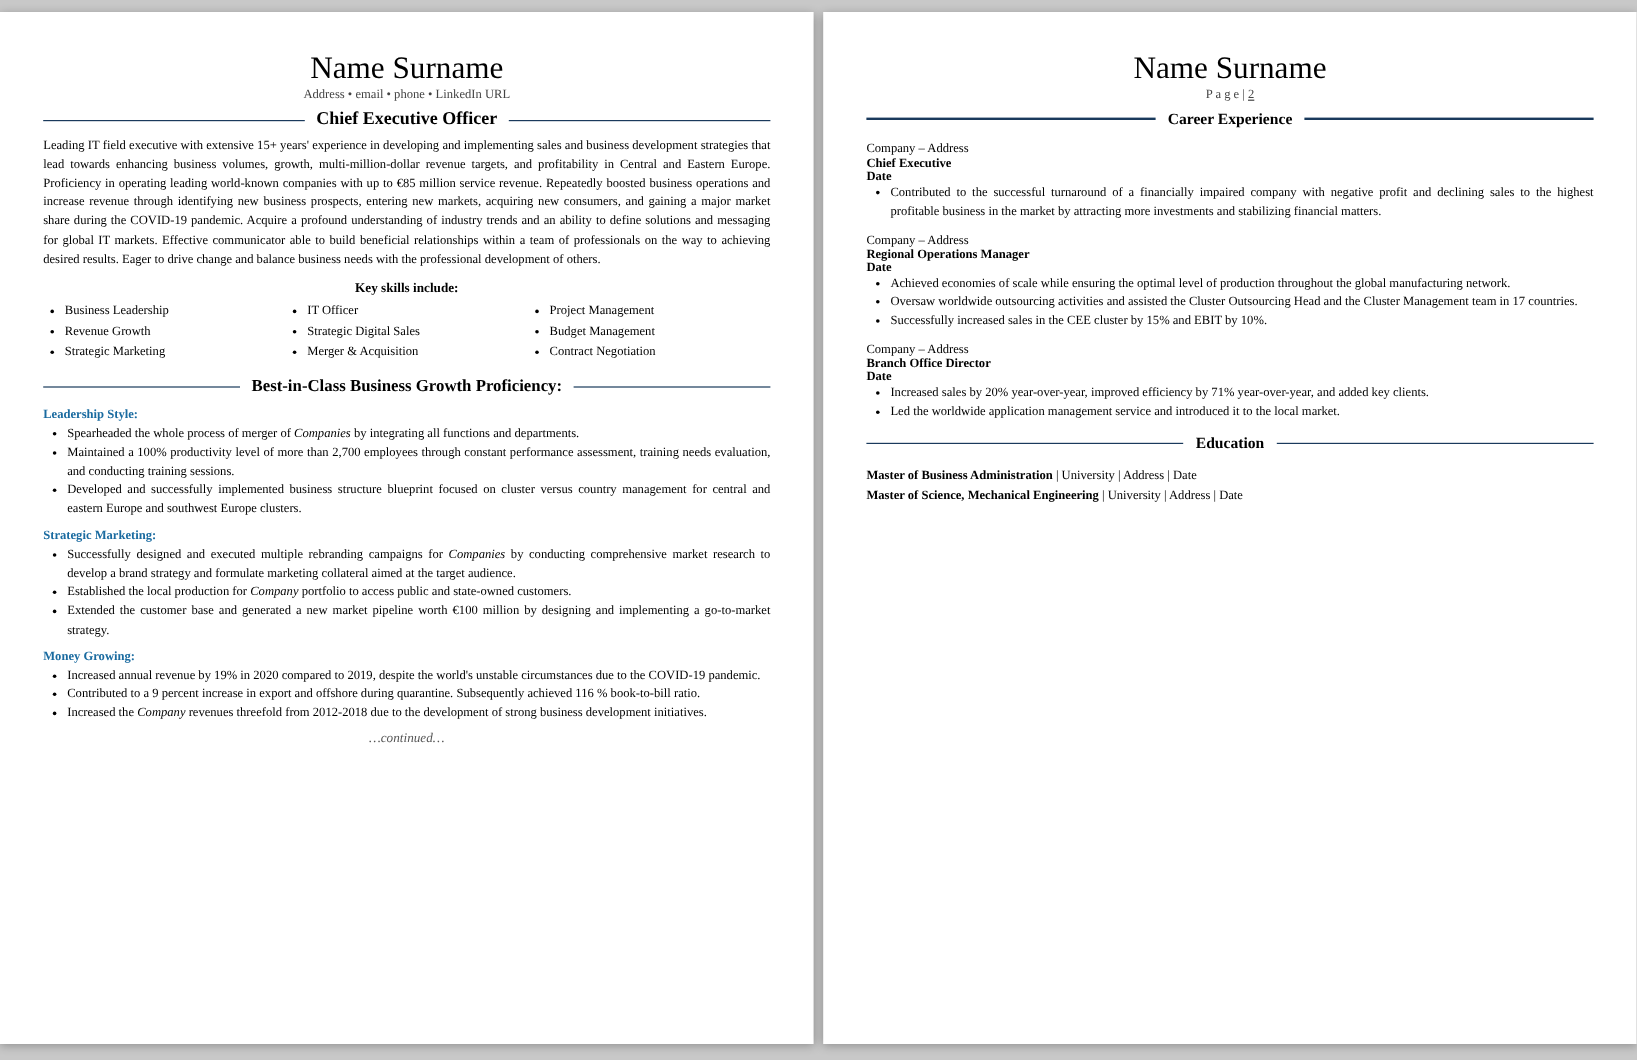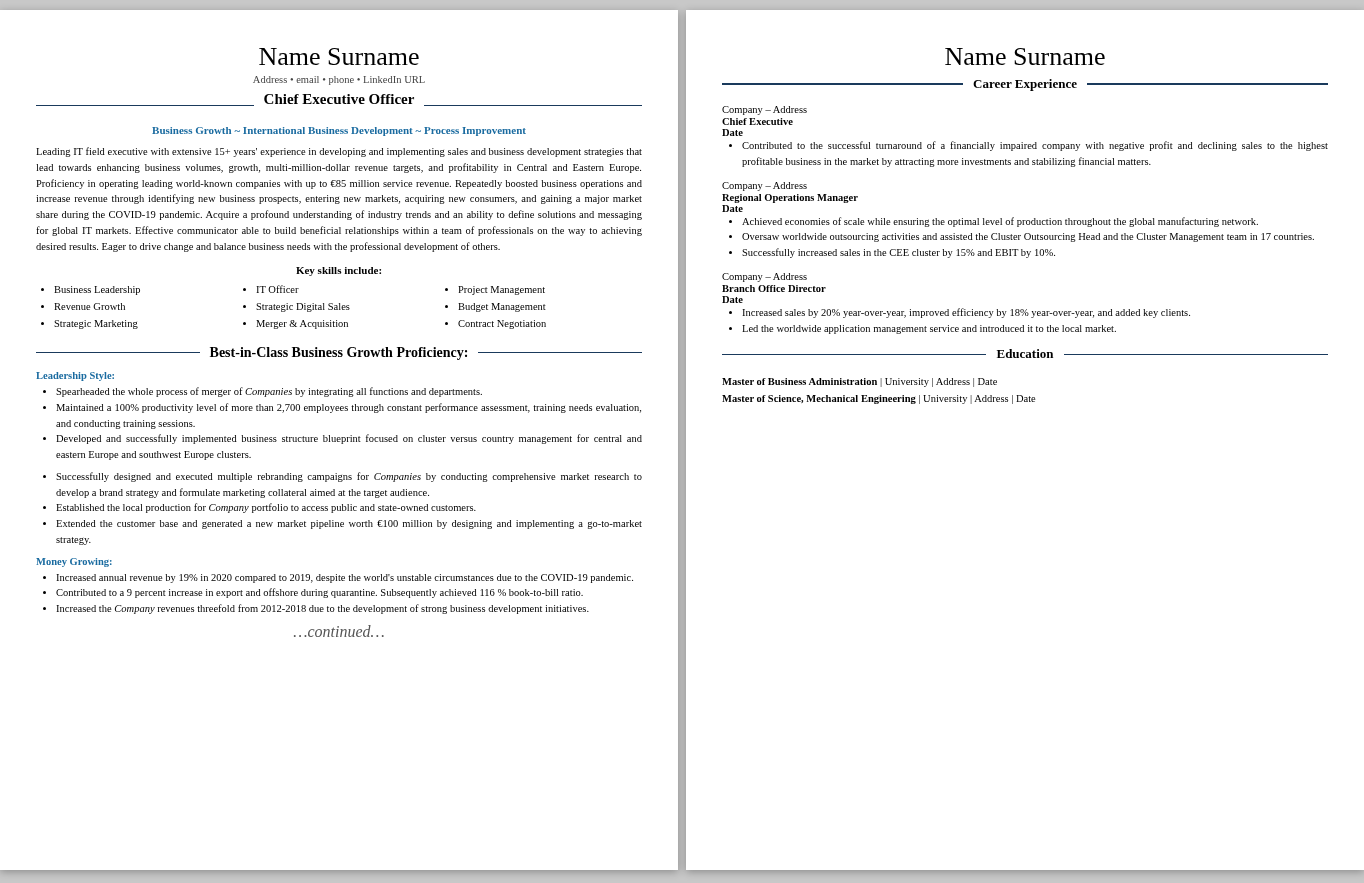--- a/index.html
+++ b/index.html
@@ -48,21 +48,21 @@
     }
     .section-divider .line {
       flex: 1;
       height: 1.5px;
       background: #1a3a5c;
     }
     .p1-job-title {
       text-align: center;
       font-size: 16px;
       font-weight: bold;
-      margin-bottom: 12px;
+      margin-bottom: 2px;
     }
     .p1-subtitle {
       text-align: center;
       font-size: 11px;
       color: #1a6ba0;
       font-weight: bold;
       margin-bottom: 8px;
     }
     .p1-summary {
       font-size: 10.5px;
@@ -119,21 +119,21 @@
       font-size: 10.5px;
       line-height: 1.5;
       text-align: justify;
     }
     .bullet-list li i {
       font-style: italic;
     }
     .continued {
       text-align: center;
       font-style: italic;
-      font-size: 16px;
+      font-size: 11px;
       color: #555;
       margin-top: 4px;
     }
 
     
     .p2-name {
       text-align: center;
       font-size: 26px;
       font-weight: normal;
       margin-bottom: 2px;
@@ -186,21 +186,20 @@
 
     <div class="p1-name">Name Surname</div>
     <div class="p1-contact">Address • email • phone • LinkedIn URL</div>
 
     <div class="section-divider">
       <div class="line"></div>
       <div class="p1-job-title" style="padding:0 10px;font-size:15px;font-weight:bold;white-space:nowrap;">Chief Executive Officer</div>
       <div class="line"></div>
     </div>
 
-    <div class="p1-subtitle">Business Growth ~ International Business Development ~ Process Improvement</div>
 
     <div class="p1-summary">Leading IT field executive with extensive 15+ years' experience in developing and implementing sales and business development strategies that lead towards enhancing business volumes, growth, multi-million-dollar revenue targets, and profitability in Central and Eastern Europe. Proficiency in operating leading world-known companies with up to €85 million service revenue. Repeatedly boosted business operations and increase revenue through identifying new business prospects, entering new markets, acquiring new consumers, and gaining a major market share during the COVID-19 pandemic. Acquire a profound understanding of industry trends and an ability to define solutions and messaging for global IT markets. Effective communicator able to build beneficial relationships within a team of professionals on the way to achieving desired results. Eager to drive change and balance business needs with the professional development of others.</div>
 
     <div class="skills-section">
       <div class="skills-title">Key skills include:</div>
       <div class="skills-grid">
         <div class="skills-col">
           <ul>
             <li>Business Leadership</li>
             <li>Revenue Growth</li>
@@ -232,39 +231,43 @@
       </div>
     </div>
 
     <div class="section-label">Leadership Style:</div>
     <ul class="bullet-list">
       <li>Spearheaded the whole process of merger of <i>Companies</i> by integrating all functions and departments.</li>
       <li>Maintained a 100% productivity level of more than 2,700 employees through constant performance assessment, training needs evaluation, and conducting training sessions.</li>
       <li>Developed and successfully implemented business structure blueprint focused on cluster versus country management for central and eastern Europe and southwest Europe clusters.</li>
     </ul>
 
+    <div class="section-label">Strategic Marketing:</div>
     <ul class="bullet-list">
       <li>Successfully designed and executed multiple rebranding campaigns for <i>Companies</i> by conducting comprehensive market research to develop a brand strategy and formulate marketing collateral aimed at the target audience.</li>
       <li>Established the local production for <i>Company</i> portfolio to access public and state-owned customers.</li>
       <li>Extended the customer base and generated a new market pipeline worth €100 million by designing and implementing a go-to-market strategy.</li>
     </ul>
 
     <div class="section-label">Money Growing:</div>
     <ul class="bullet-list">
       <li>Increased annual revenue by 19% in 2020 compared to 2019, despite the world's unstable circumstances due to the COVID-19 pandemic.</li>
       <li>Contributed to a 9 percent increase in export and offshore during quarantine. Subsequently achieved 116 % book-to-bill ratio.</li>
       <li>Increased the <i>Company</i> revenues threefold from 2012-2018 due to the development of strong business development initiatives.</li>
     </ul>
 
     <div class="continued">…continued…</div>
   </div>
 
   <div class="page">
 
     <div class="p2-name">Name Surname</div>
+    <div class="p2-page">
+      P a g e | <span>2</span>
+    </div>
 
     <div class="section-divider">
       <div class="line"></div>
       <div class="section-divider-title" style="padding:0 10px;font-weight:bold;font-size:13px;white-space:nowrap;">Career Experience</div>
       <div class="line"></div>
     </div>
 
     <div style="height:8px"></div>
 
     <div class="exp-block">
@@ -291,21 +294,21 @@
       </ul>
     </div>
 
     <div class="exp-block">
       <div class="exp-company">Company – Address</div>
       <div class="exp-title-line">
         <span class="exp-jobtitle">Branch Office Director</span>
         <span class="exp-date">Date</span>
       </div>
       <ul class="bullet-list">
-        <li>Increased sales by 20% year-over-year, improved efficiency by 18% year-over-year, and added key clients.</li>
+        <li>Increased sales by 20% year-over-year, improved efficiency by 71% year-over-year, and added key clients.</li>
         <li>Led the worldwide application management service and introduced it to the local market.</li>
       </ul>
     </div>
 
     <div class="section-divider">
       <div class="line"></div>
       <div class="section-divider-title" style="padding:0 10px;font-weight:bold;font-size:13px;white-space:nowrap;">Education</div>
       <div class="line"></div>
     </div>
 

